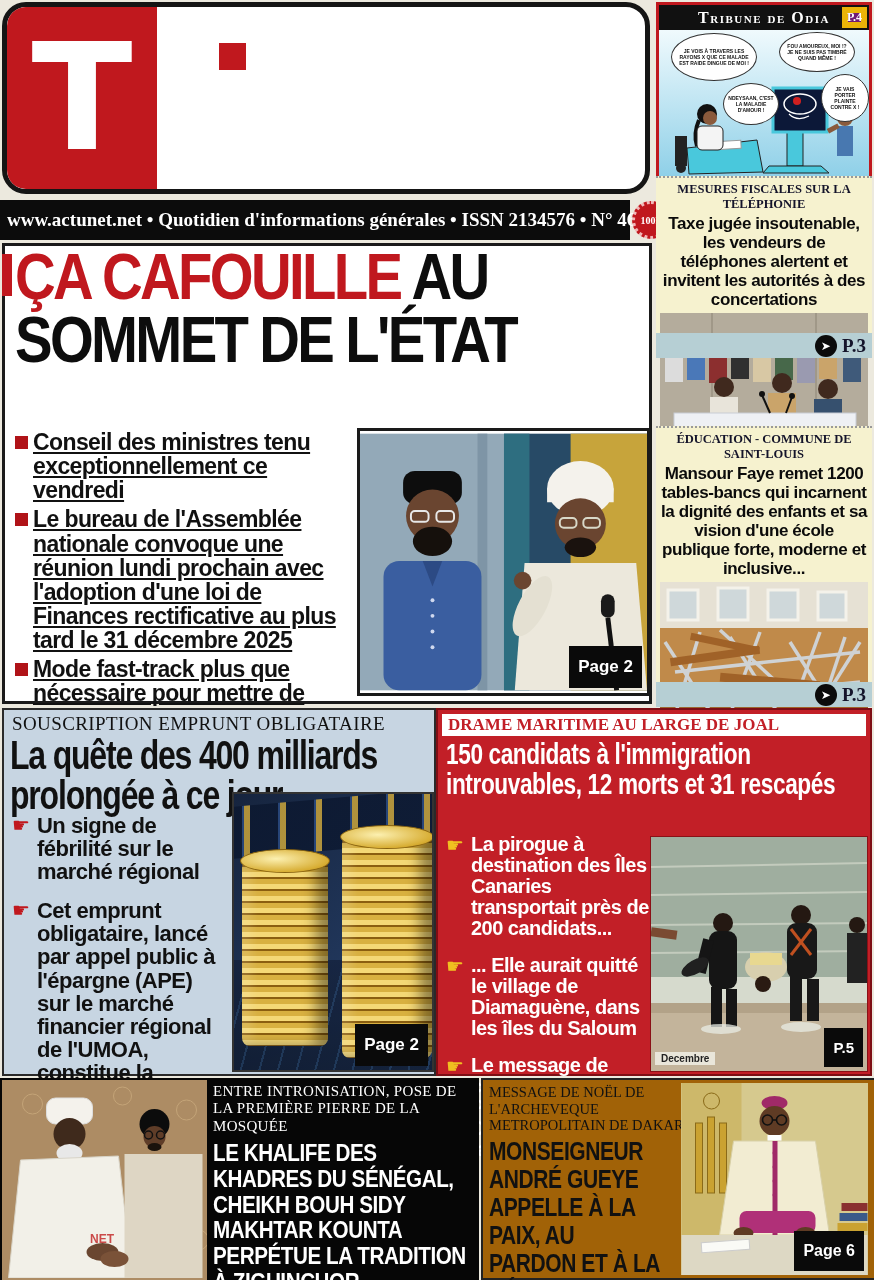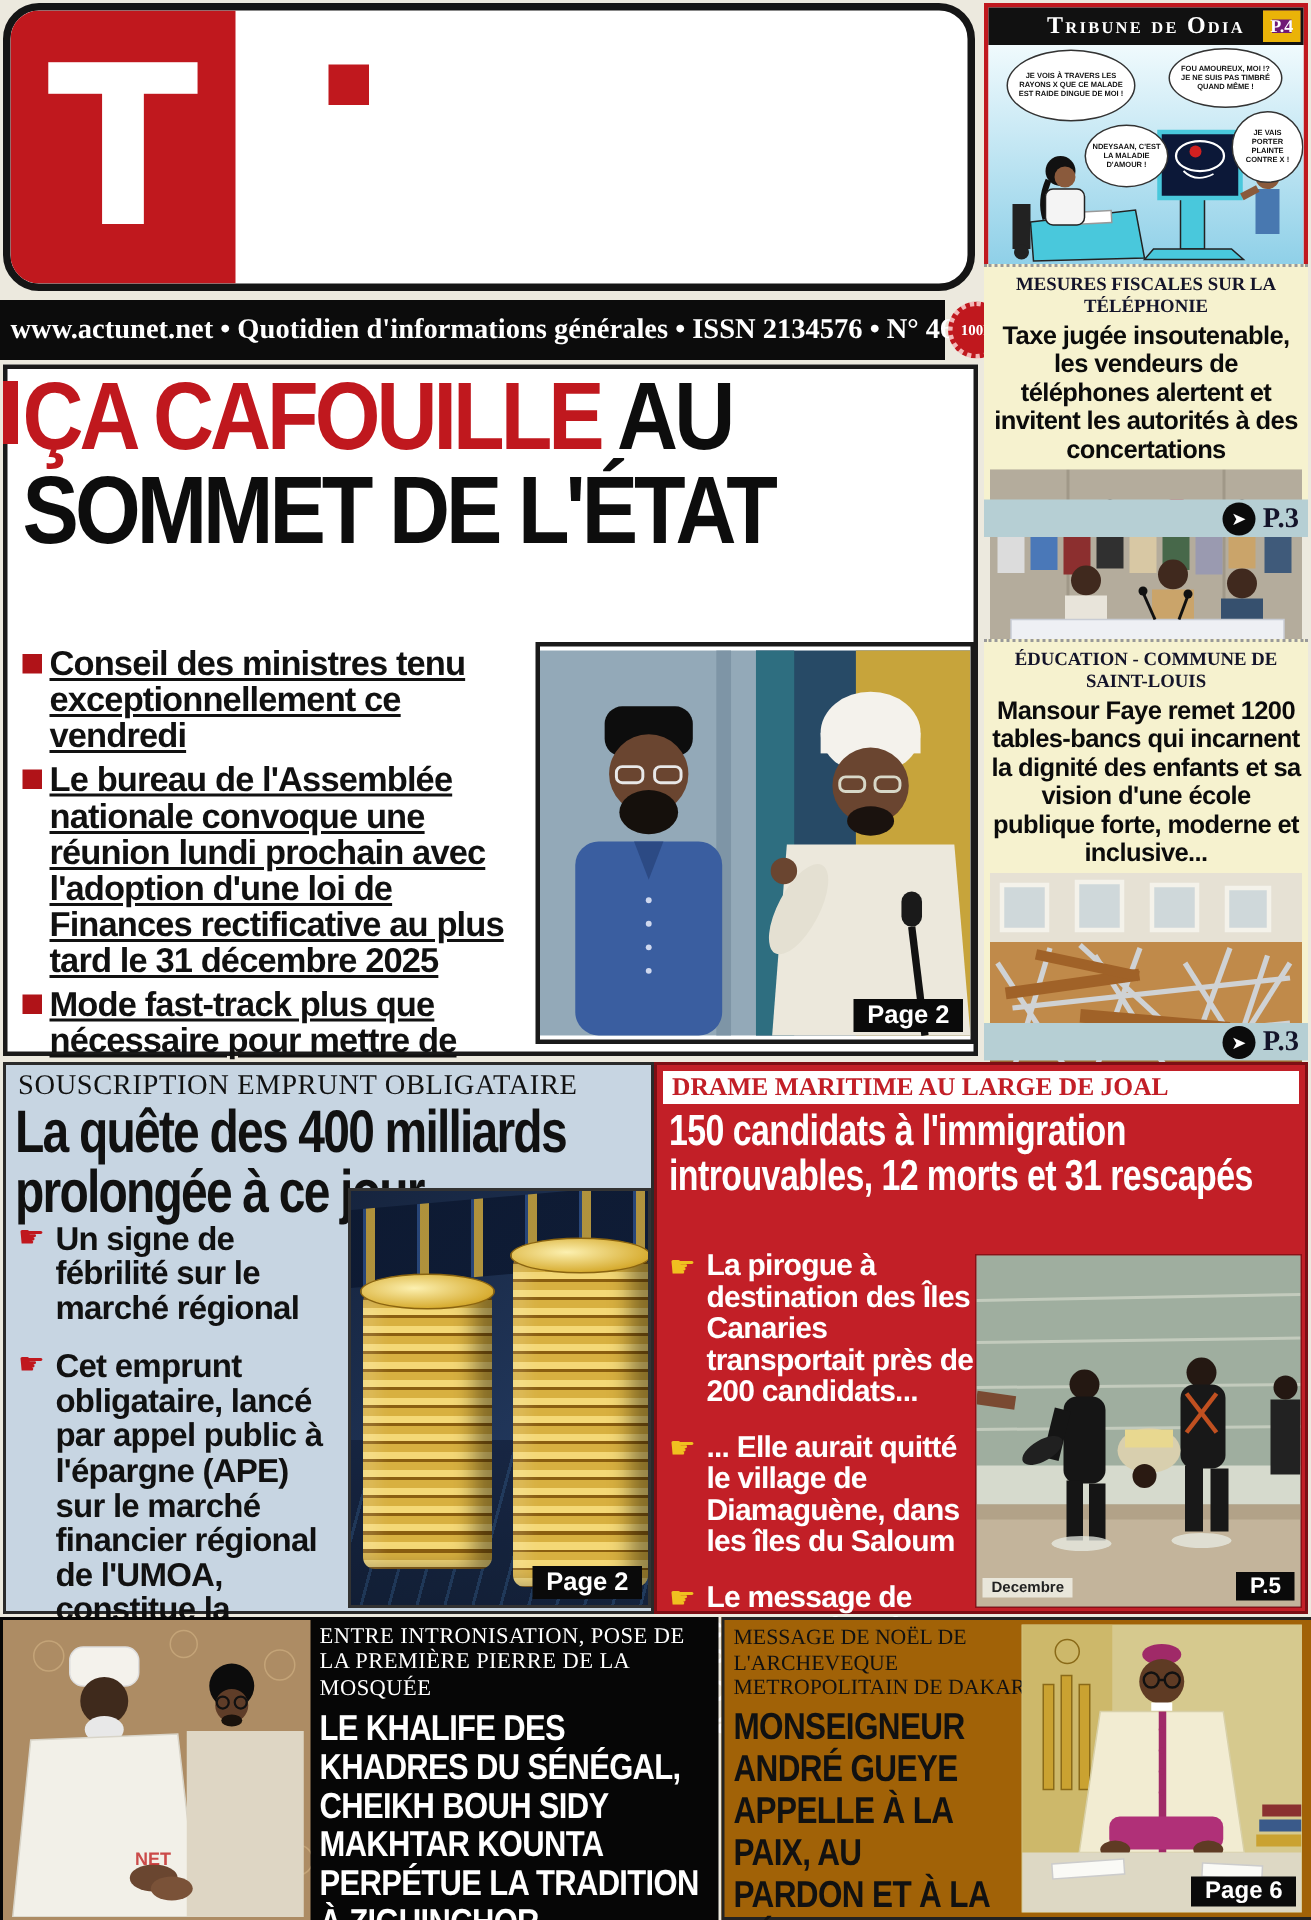--- a/index.html
+++ b/index.html
@@ -47,21 +47,21 @@
   .lead-rededge{left:-3px;top:8px;width:10px;height:42px;background:#c0181e;}
   .lead-kicker{margin:6px 0 0 16px;font-family:"Liberation Serif",serif;font-size:23px;letter-spacing:.4px;}
   .lead-headline{margin:0 0 0 10px;font-weight:800;font-size:64px;line-height:.98;letter-spacing:-3px;
                  transform:scaleX(.88);transform-origin:0 0;width:114%;white-space:nowrap;}
   .hl-red{color:#c0181e;} .hl-blk{color:#0d0d0d;}
   .lead-bullets{left:10px;top:184px;width:345px;}
   .lb{display:flex;gap:5px;margin-bottom:5px;text-decoration:underline;}
   .sq{width:13px;height:13px;background:#b01318;margin-top:6px;flex:none;}
   .lb-text{font-size:23px;font-weight:700;line-height:1.05;letter-spacing:-.6px;}
   .lead-photo{left:352px;top:182px;width:293px;height:268px;border:3px solid #1a1a1a;box-sizing:border-box;overflow:hidden;}
-  .pb{position:absolute;background:#0a0a0a;color:#fff;font-weight:700;font-size:17px;padding:1px 9px;margin-left:31px;}
+  .pb{position:absolute;background:#0a0a0a;color:#fff;font-weight:700;font-size:17px;padding:11px 9px;margin-left:31px;}
 
   
   .side{left:656px;width:216px;background:#f6f2cf;border-top:2px dotted #999;box-sizing:border-box;}
   .side1{top:176px;height:182px;}
   .side2{top:426px;height:281px;}
   .side-kicker{text-align:center;font-family:"Liberation Serif",serif;font-weight:700;font-size:12.5px;
                color:#14142a;padding-top:4px;}
   .side-headline{text-align:center;font-weight:800;font-size:17px;line-height:1.12;letter-spacing:-.4px;
                  padding:2px 4px;color:#0b0b0b;}
   .side-photo{position:relative;margin:2px 4px 0 4px;overflow:hidden;background:#b4ac9c;}

